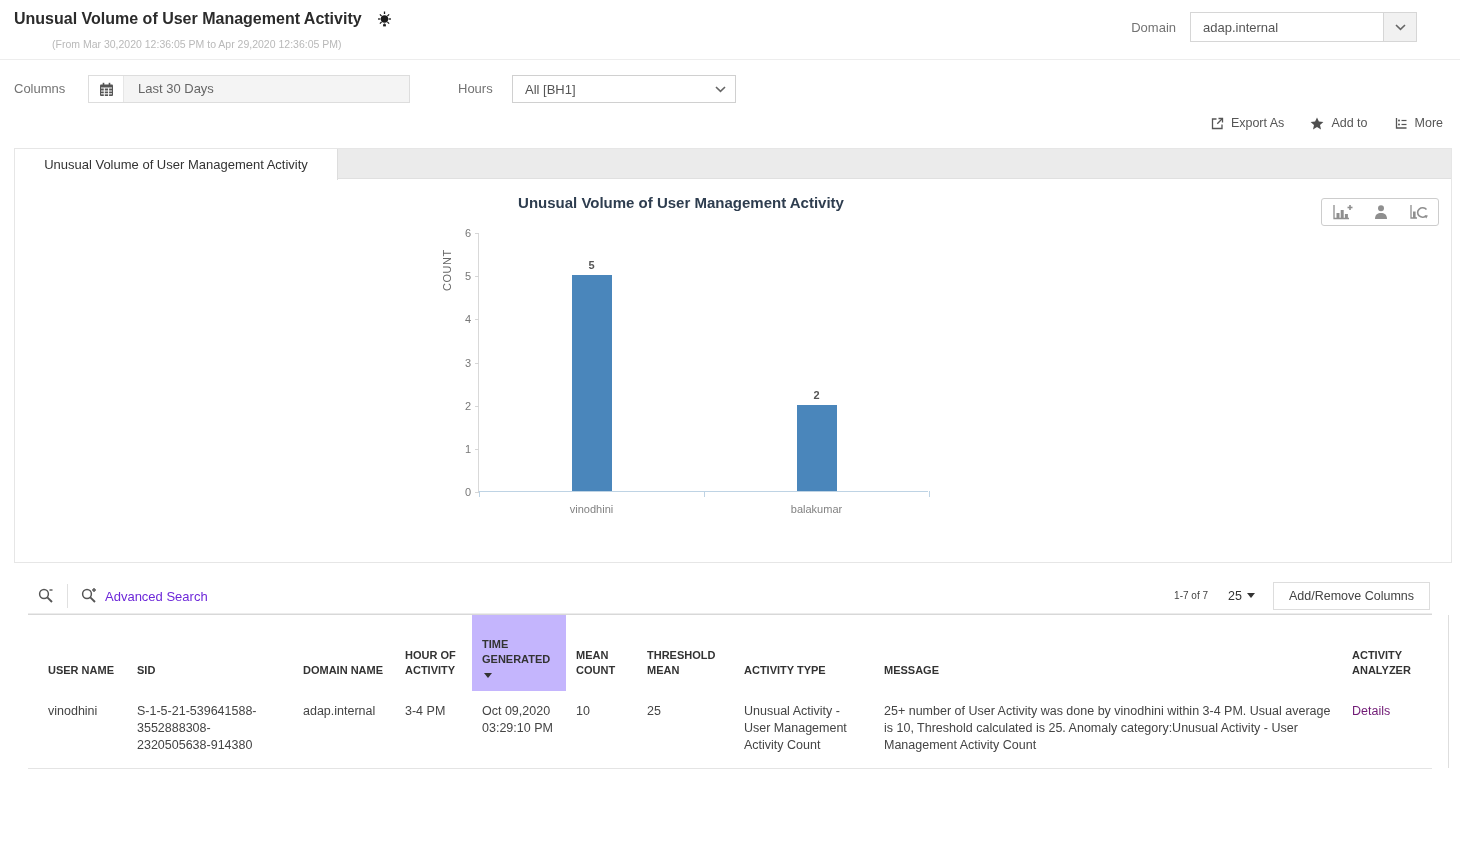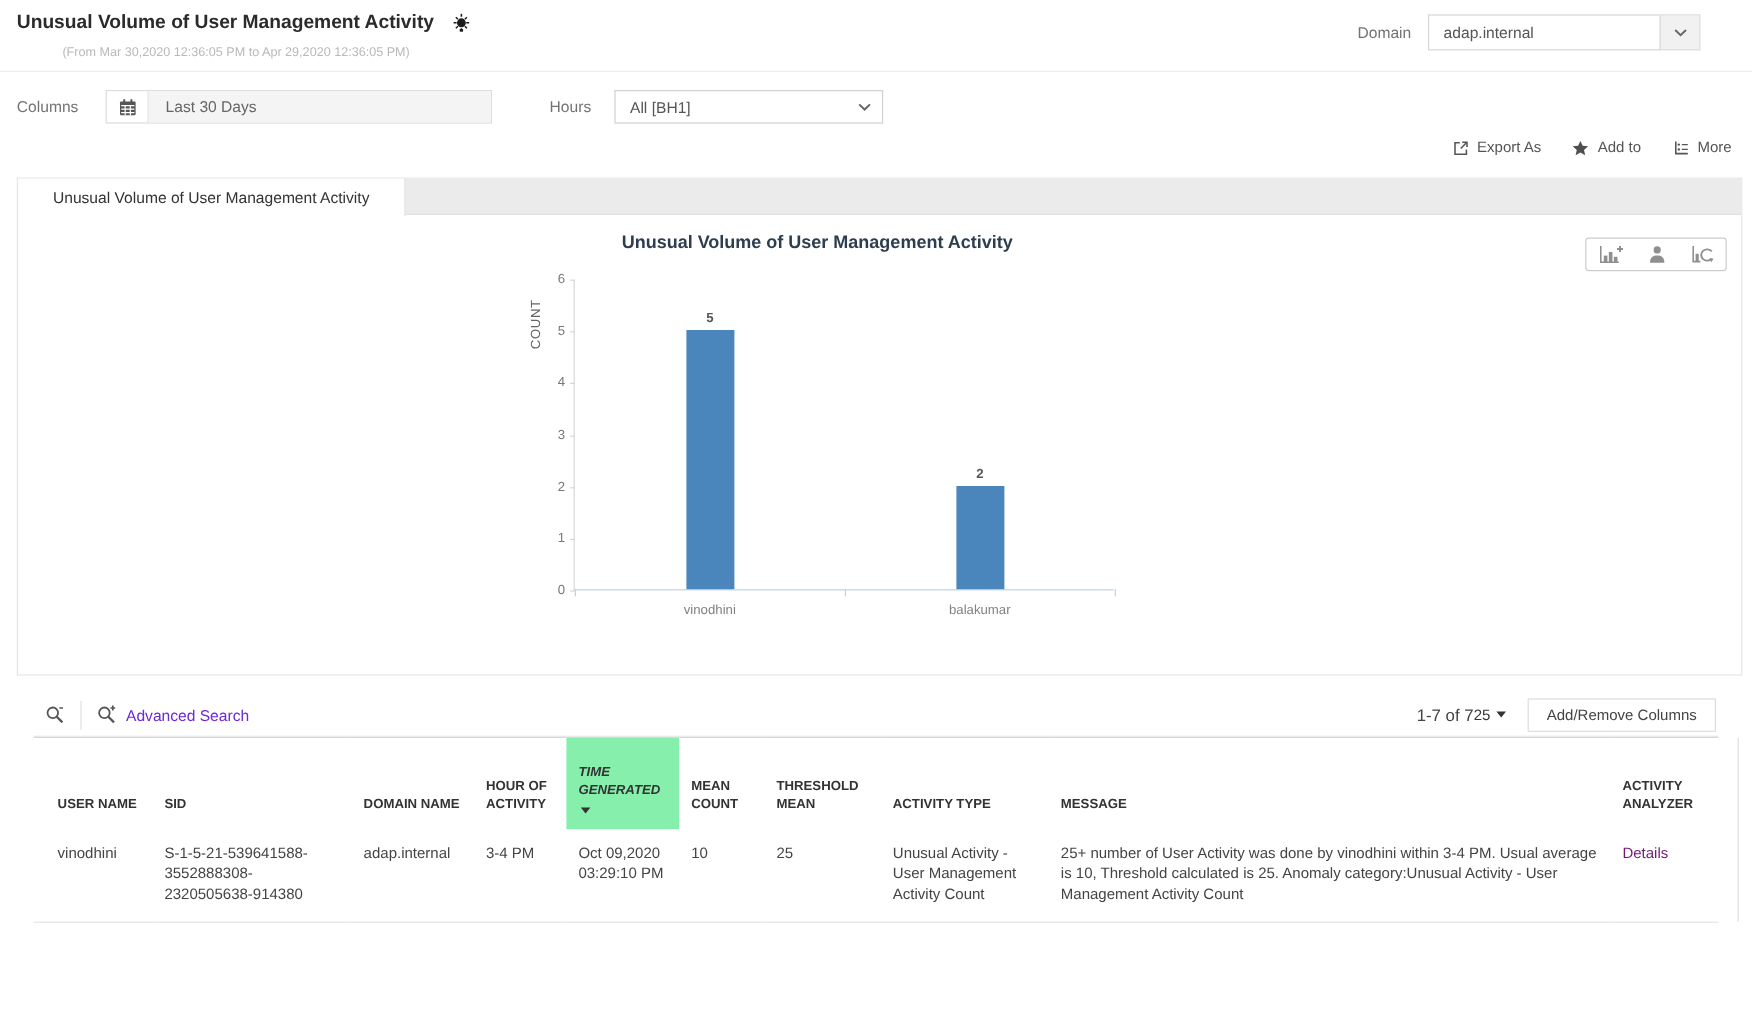--- a/index.html
+++ b/index.html
@@ -59,31 +59,31 @@
     background:#fff; display:flex; align-items:center; padding:0 10px; gap:20px; }
   .tool-btn { display:flex; align-items:center; cursor:pointer; }
 
   
   .table-wrap { position:absolute; left:28px; top:578px; width:1404px; }
   .tbl-toolbar { height:36px; display:flex; align-items:center; border-bottom:1px solid #ececec; }
   .icon-btn { padding:0 9px; display:flex; align-items:center; cursor:pointer; }
   .toolbar-divider { width:1px; height:24px; background:#e0e0e0; margin:0 4px; }
   .adv-search { display:flex; align-items:flex-end; gap:8px; font-size:13px; color:#6d28d9; padding:0 8px; cursor:pointer; }
   .tbl-toolbar .spacer { flex:1; }
-  .range-text { font-size:14px; color:#444; }
+  .range-text { font-size:10px; color:#444; margin-right:20px; }
   .page-size { display:flex; align-items:center; gap:5px; font-size:12.5px; color:#333; margin-right:18px; cursor:pointer; }
   .caret-down { width:0; height:0; border-left:4px solid transparent; border-right:4px solid transparent; border-top:5px solid #333; }
   .add-remove-btn { border:1px solid #ddd; background:#fff; font-size:12.5px; color:#444; padding:6px 15px; margin-right:2px; cursor:pointer; }
 
   table.grid { width:100%; border-collapse:collapse; table-layout:fixed; }
   .grid thead tr { height:76px; }
   .grid th { border-top:1px solid #d8d8d8; vertical-align:bottom; text-align:left;
     font-size:11px; font-weight:bold; color:#333; padding:8px 10px 13px 10px; line-height:15px; }
   .grid th.first, .grid td.first { padding-left:20px;margin-top:38px; }
-  .grid th.highlight { background:#86efac;font-style:italic; }
+  .grid th.highlight { background:#c4b5fd; }
   .grid th .sort-caret { margin-top:6px; margin-left:2px; }
   .grid tbody tr { height:78px; }
   .grid td { vertical-align:top; padding:12px 10px 8px 10px; font-size:12.5px; color:#444;
     line-height:17px; border-bottom:1px solid #e4e4e4; overflow-wrap:break-word; }
   .link { color:#701a75; cursor:pointer; }
 
   .scroll-line { position:absolute; left:1448px; top:615px; width:1px; height:153px; background:#dedede; }
 </style>
 </head>
 <body>

